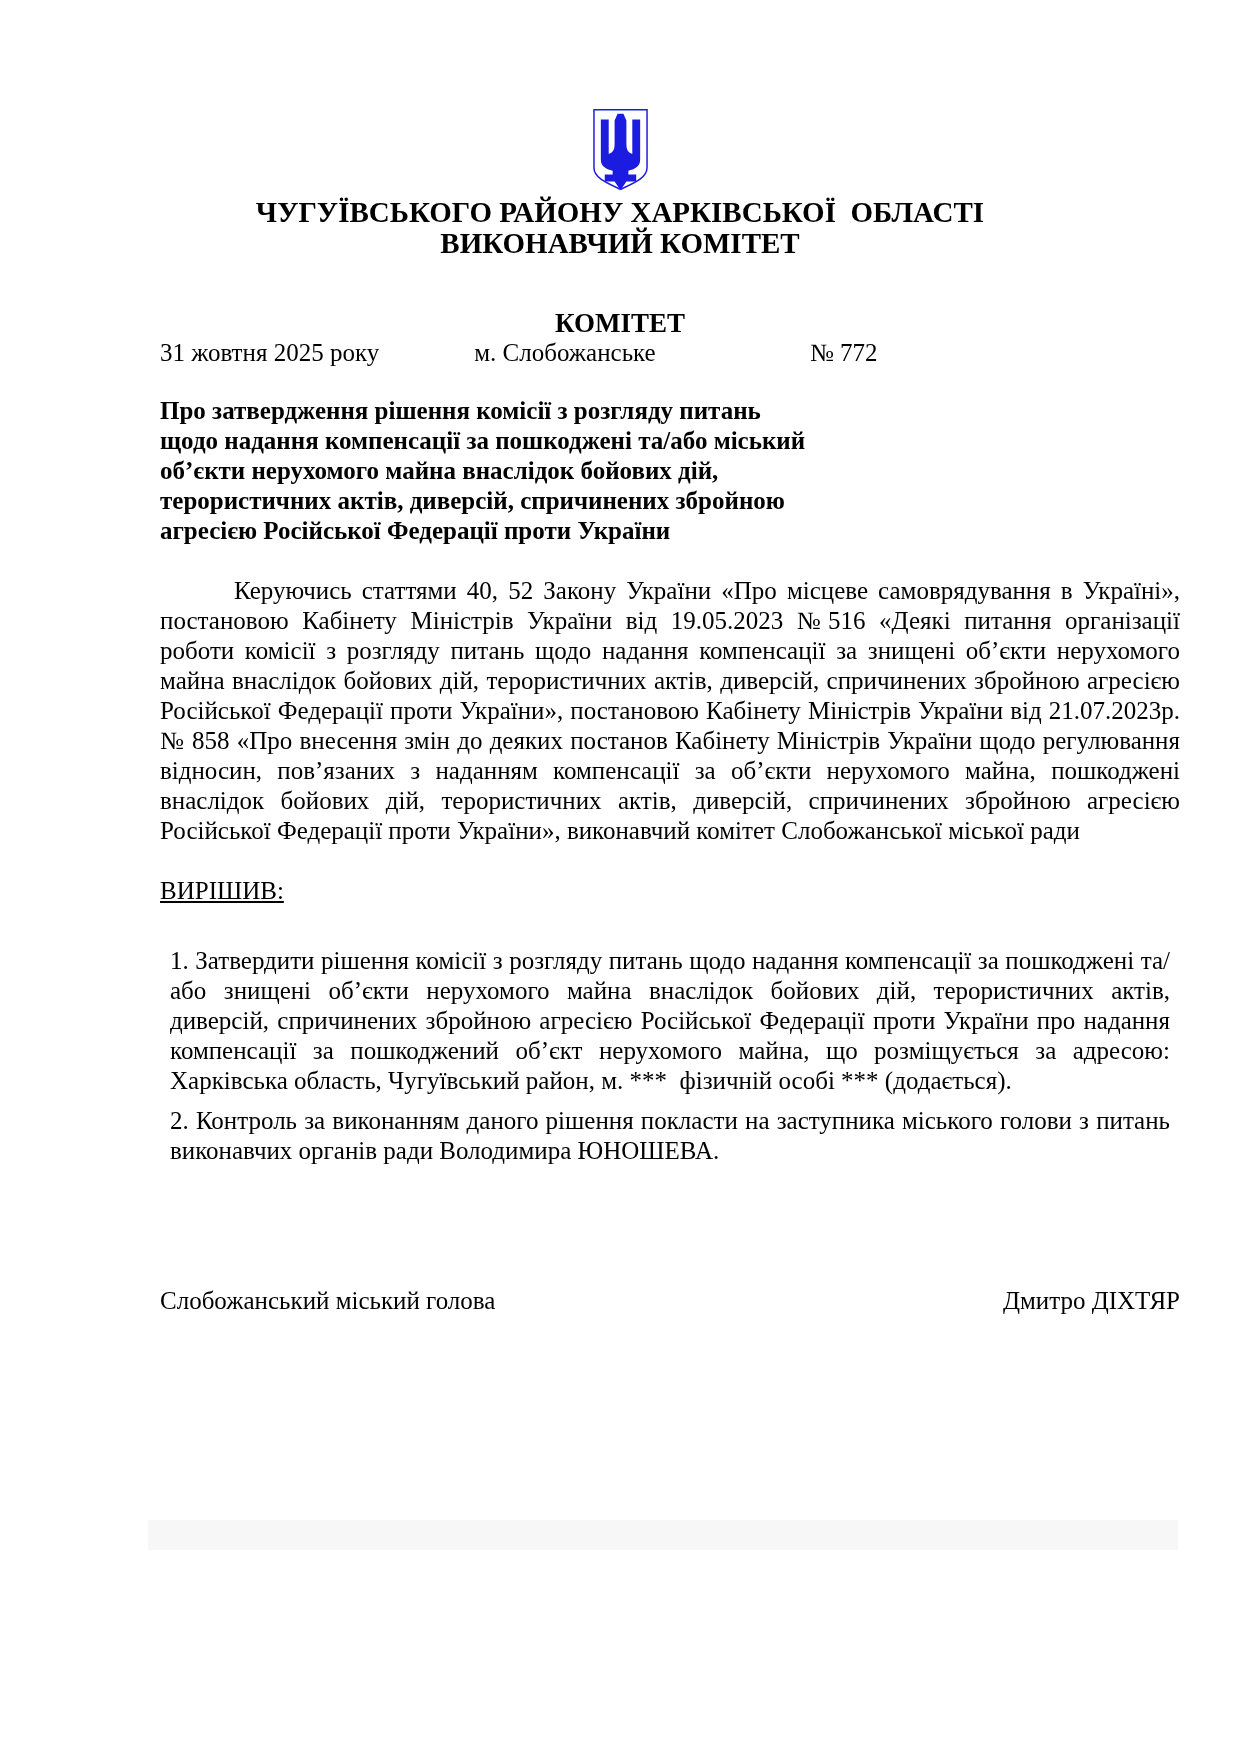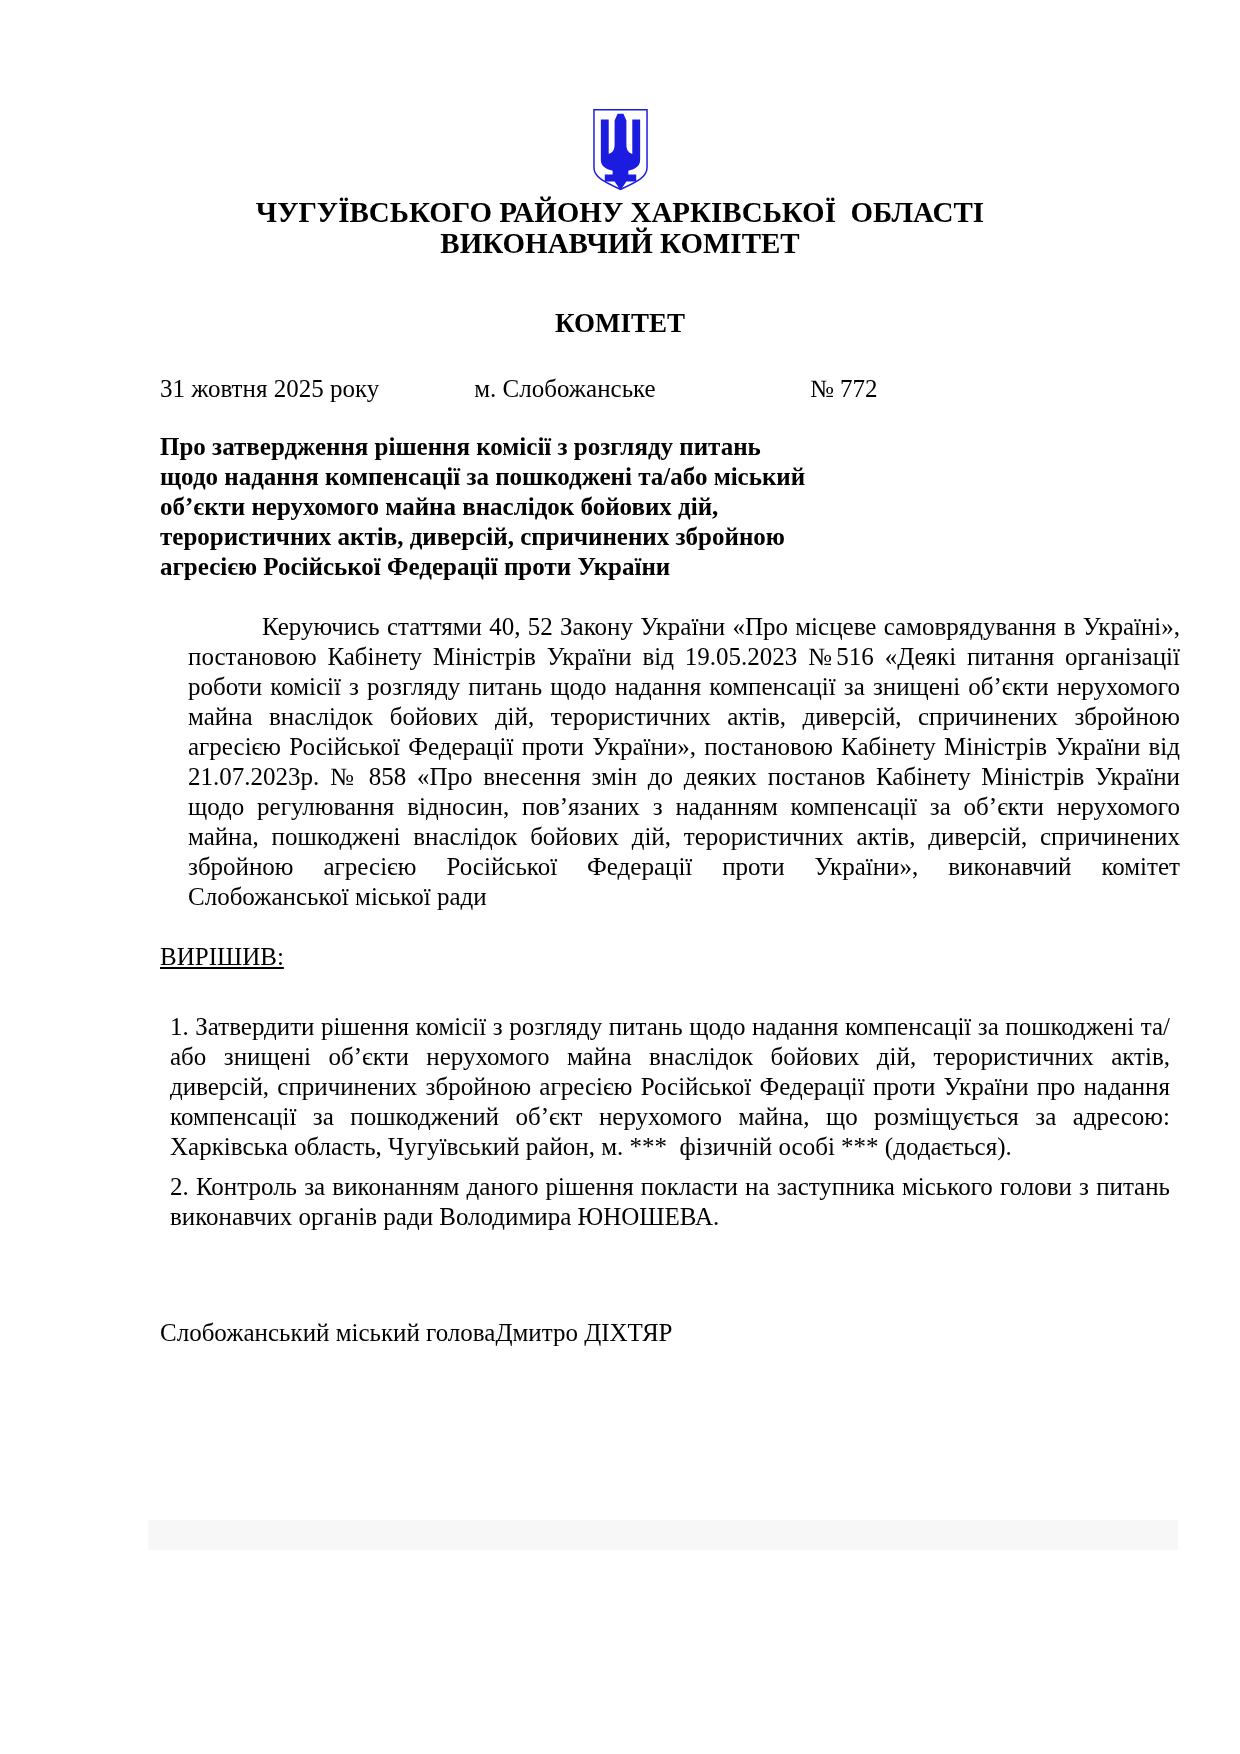--- a/index.html
+++ b/index.html
@@ -38,52 +38,51 @@
   }
   .doc-type {
     text-align: center;
     font-weight: bold;
     font-size: 27px;
     line-height: 30px;
     margin-top: 50px;
   }
   .meta-row {
     display: flex;
-    margin-top: 36px;
   }
   .meta-row .cell { flex: 1; }
   .meta-date { text-align: left; }
   .meta-place { text-align: center; padding-right: 110px; }
   .meta-number { text-align: left; padding-right: 100px; }
   .subject {
     margin-top: 28px;
     font-weight: bold;
     line-height: 30px;
     max-width: 700px;
   }
   .preamble {
     margin-top: 30px;
     text-align: justify;
     text-indent: 74px;
-    margin-left: 28px;
   }
   .resolved {
     margin-top: 30px;
     text-decoration: underline;
   }
   .items {
     margin-top: 40px;
   }
   .item {
     text-align: justify;
     margin: 10px;
   }
   .signature-row {
     display: flex;
-    margin-top: 86px;
+    justify-content: space-between;
+    margin-top: 120px;
   }
   .stamp-bar {
     position: absolute;
     left: 148px;
     top: 1412px;
     width: 1030px;
     height: 30px;
     background: #f7f7f7;
   }
 </style>

